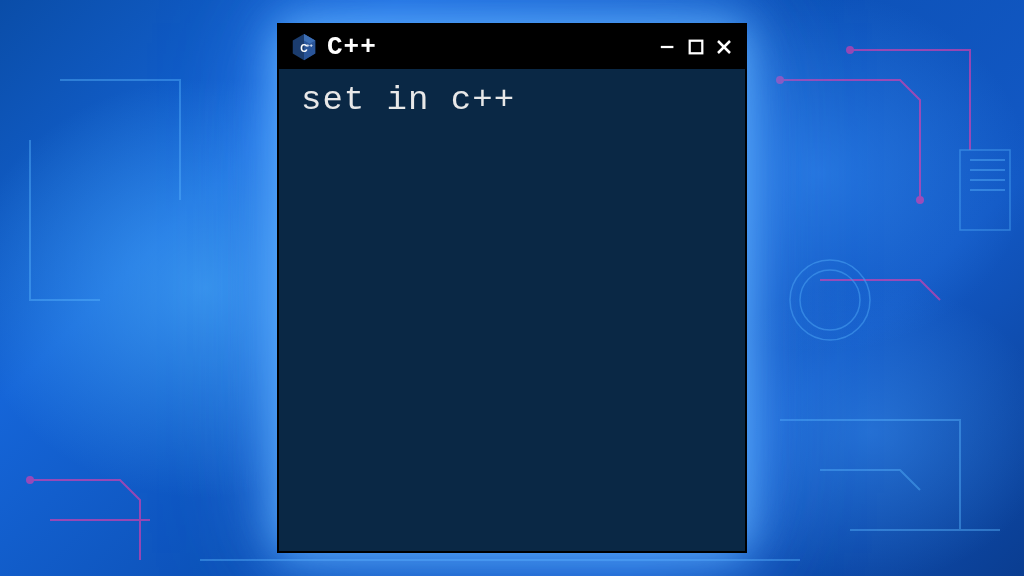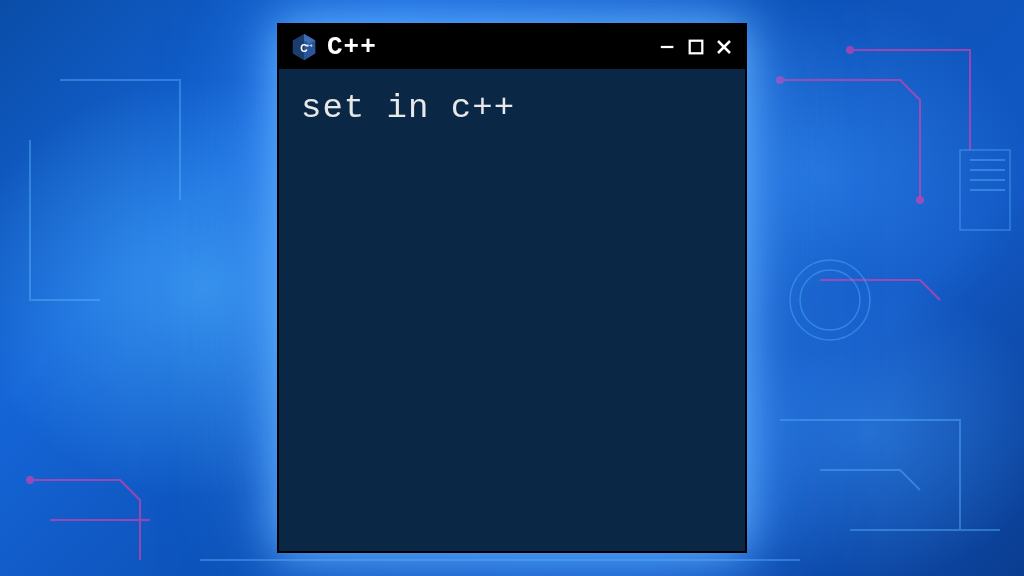--- a/index.html
+++ b/index.html
@@ -94,21 +94,21 @@
       cursor: pointer;
     }
 
     .ctrl svg {
       stroke: #fff;
       stroke-width: 2.5;
       fill: none;
     }
 
     .content {
-      padding: 20px 22px;
+      padding: 12px 22px;
       background: #0a2845;
     }
 
     .code-text {
       color: #e8e8e8;
       font-size: 34px;
       font-family: 'Consolas', 'Courier New', monospace;
       letter-spacing: 1px;
     }
   </style>

